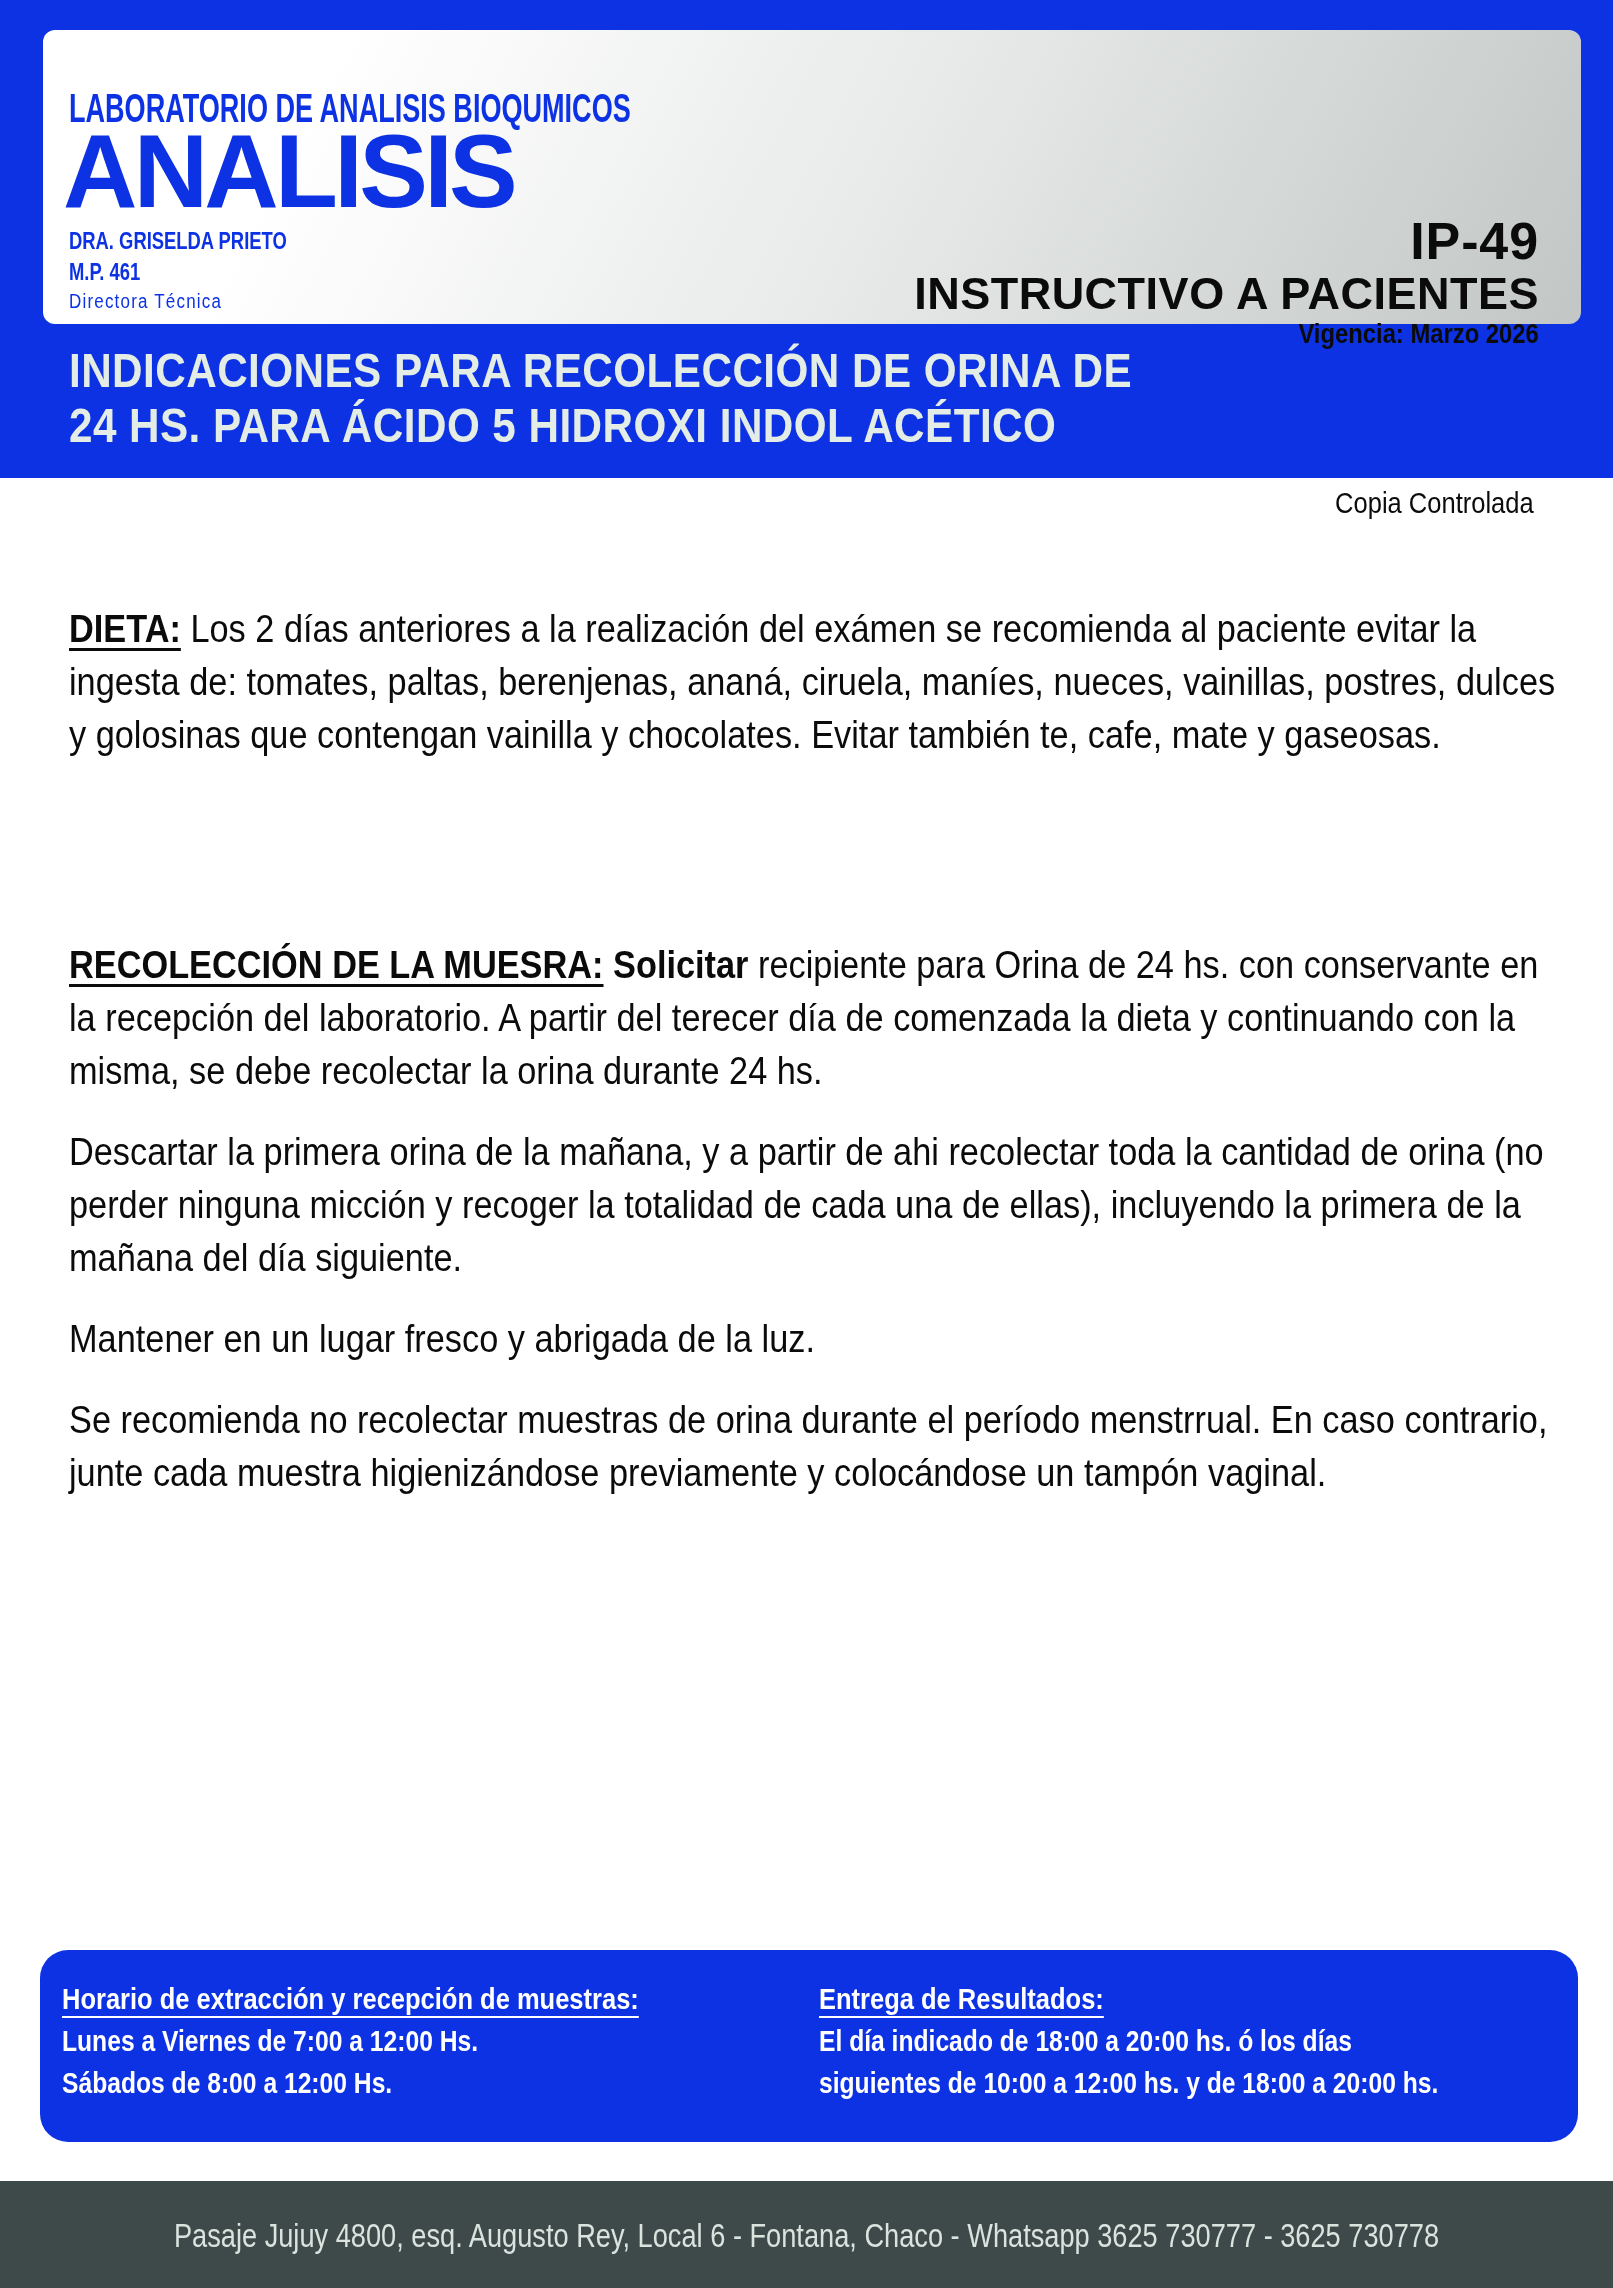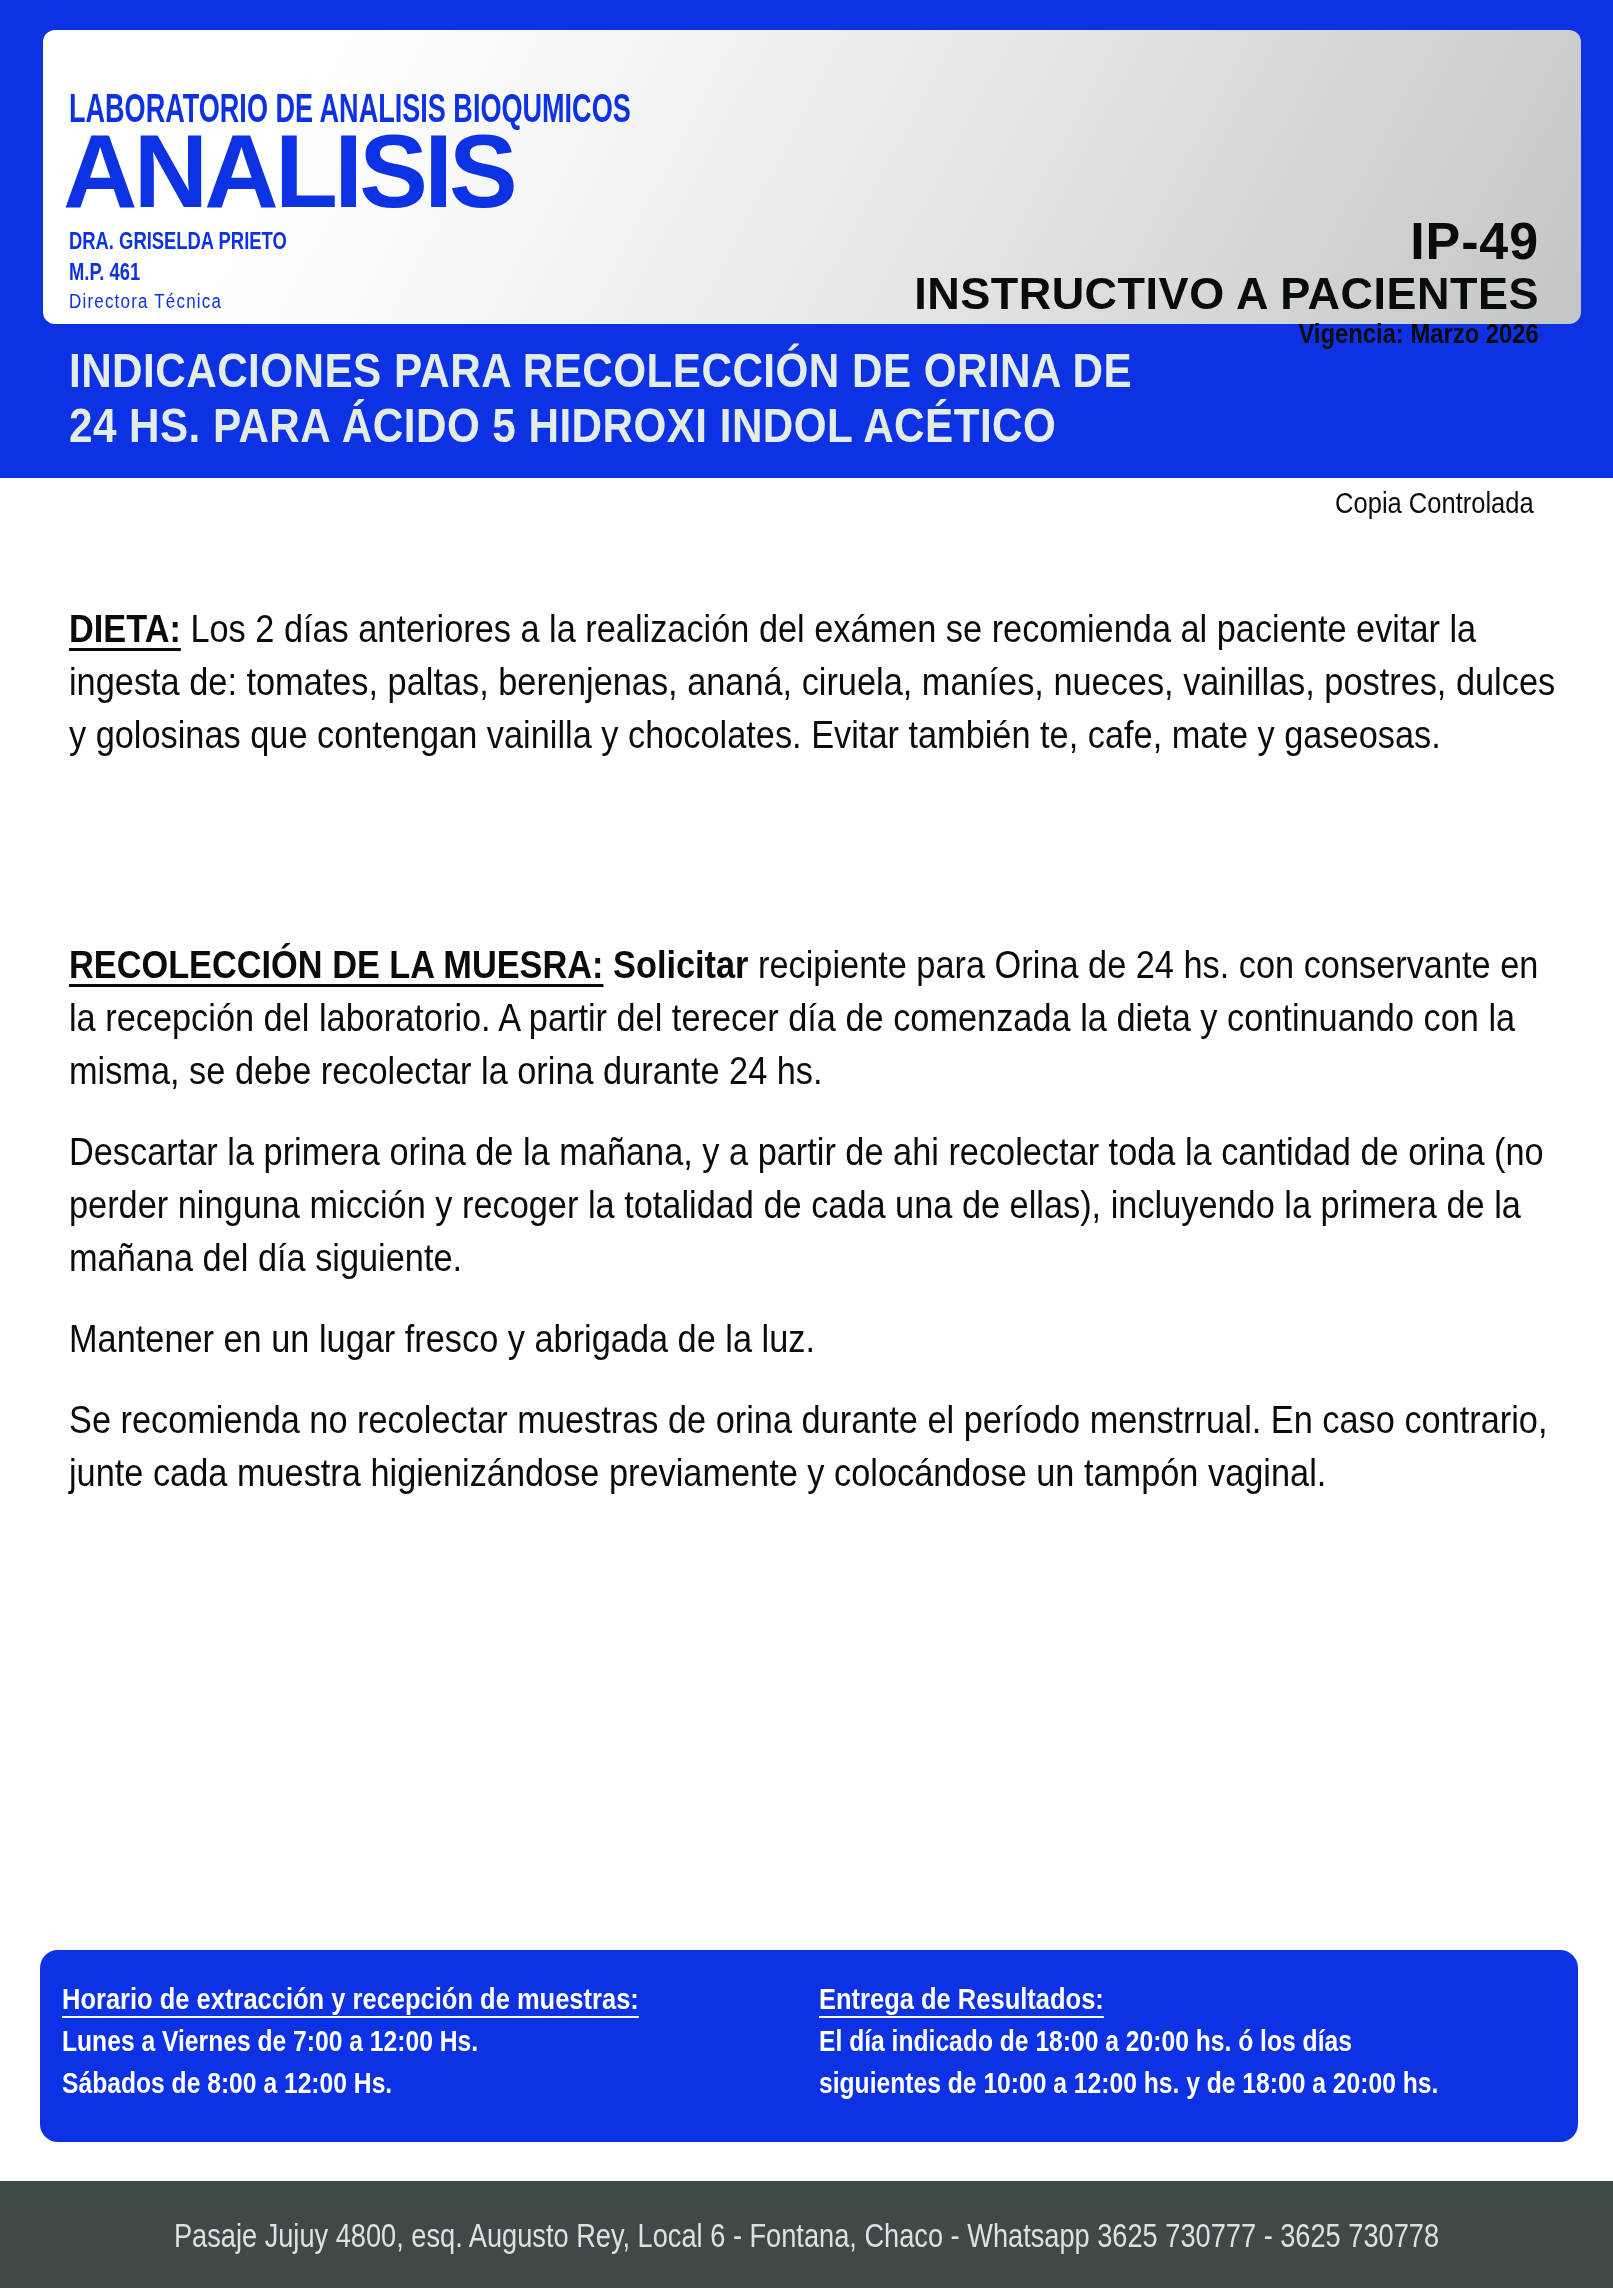--- a/index.html
+++ b/index.html
@@ -80,21 +80,21 @@
     font-size:39px;line-height:53px;color:#0b0b0b;letter-spacing:0px;
   }
   .body-text p{margin:0;}
   .p-gap-large{margin-top:177px !important;}
   .p-gap{margin-top:28px !important;}
   .sec-label{font-weight:700;text-decoration:underline;text-underline-offset:5.5px;text-decoration-thickness:2.8px;}
   .sec-bold{font-weight:700;}
   
   .schedule-box{
     position:absolute;left:40px;top:1950px;width:1538px;height:192px;
-    border-radius:18px;background:#0C32E4;color:#ffffff;
+    border-radius:28px;background:#0C32E4;color:#ffffff;
   }
   .sched-col{
     position:absolute;top:28px;
     transform:scaleX(0.85);transform-origin:left top;white-space:nowrap;
   }
   .col-extraction{left:22px;}
   .col-results{left:779px;}
   .sched-heading{
     font-size:30px;font-weight:700;line-height:42px;
     text-decoration:underline;text-underline-offset:7.4px;text-decoration-thickness:1.8px;

